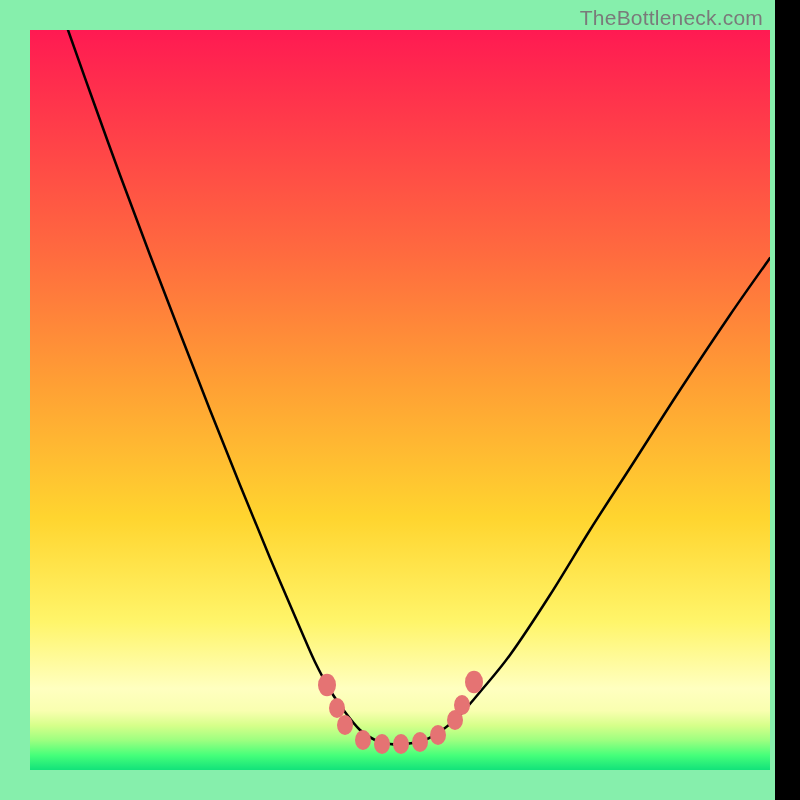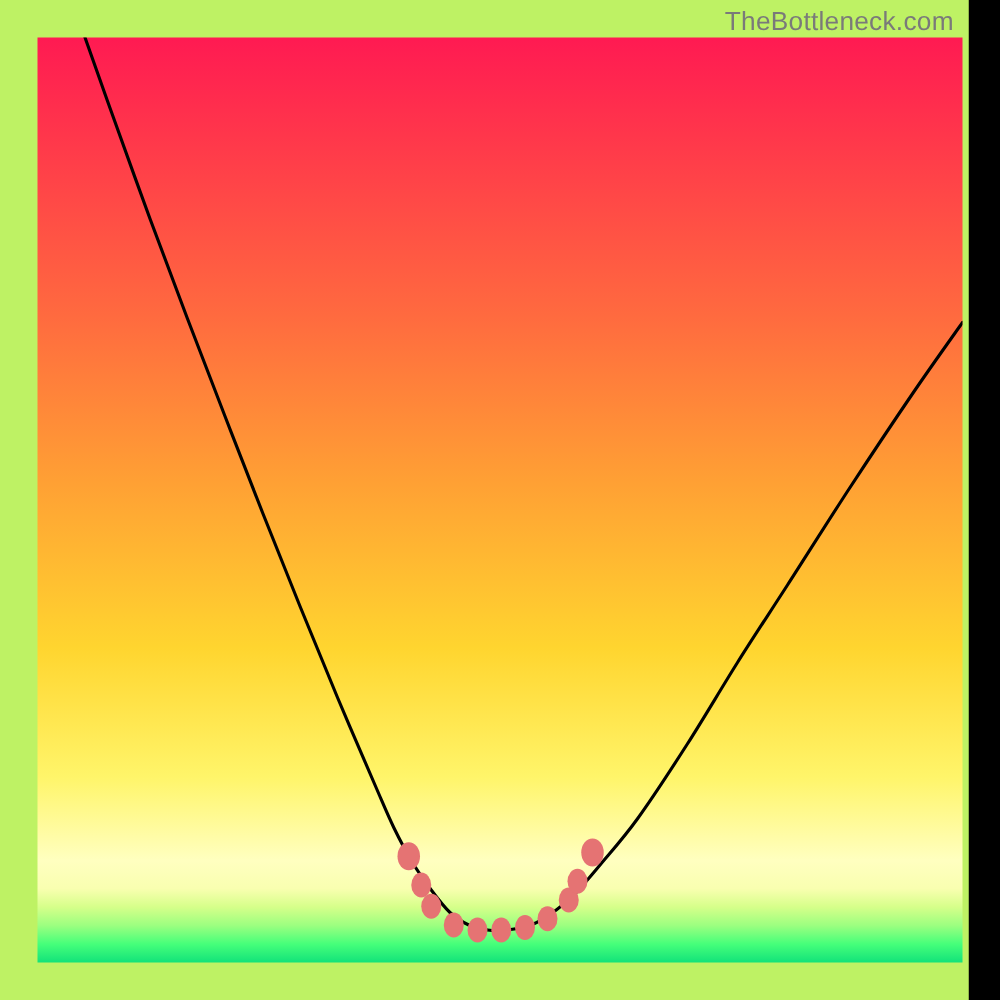--- a/index.html
+++ b/index.html
@@ -10,21 +10,21 @@
     background: #000;
     overflow: hidden;
     font-family: Arial, Helvetica, sans-serif;
   }
   .frame {
     position: absolute;
     top: 0;
     left: 0;
     width: 775px;
     height: 800px;
-    background: #bef264;
+    background: #86efac;
   }
   .plot-area {
     position: absolute;
     top: 30px;
     left: 30px;
     width: 740px;
     height: 740px;
     
     background: linear-gradient(
       to bottom,

